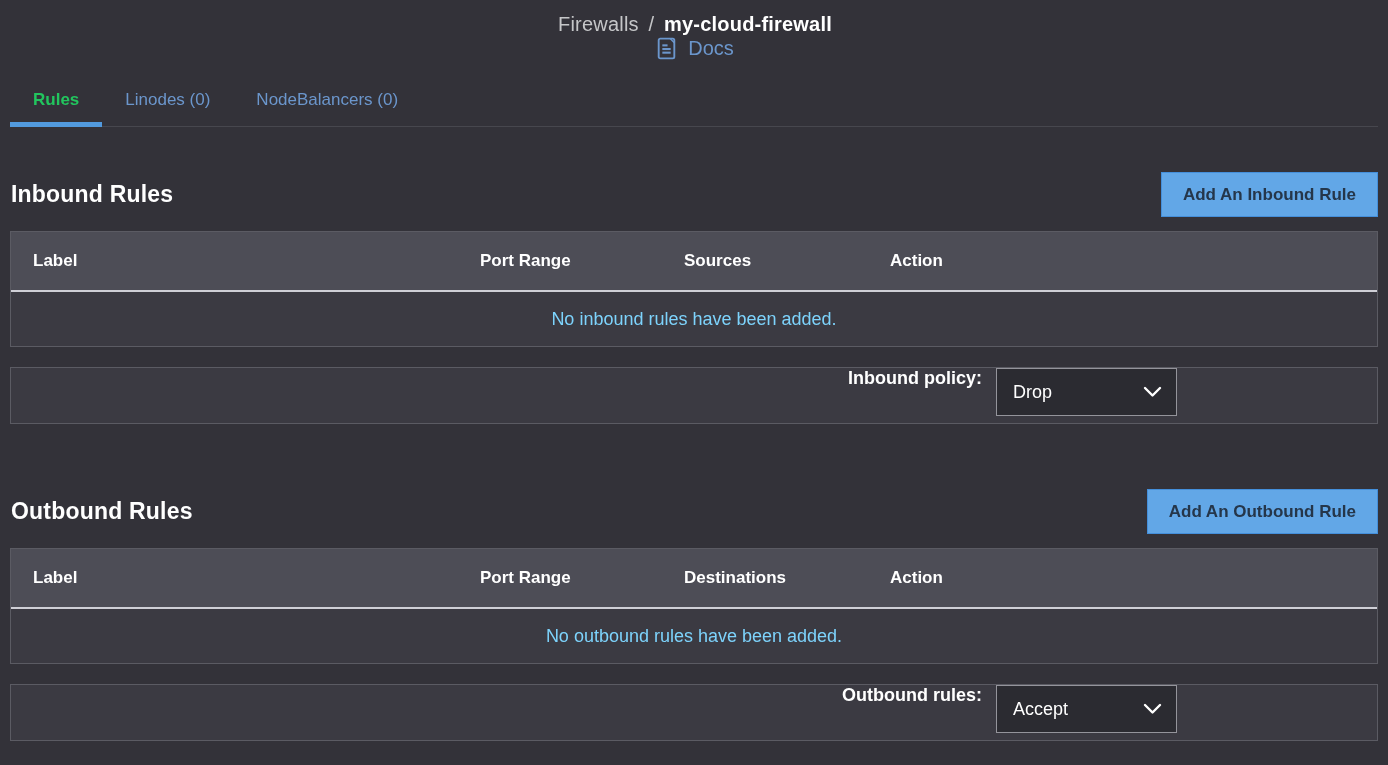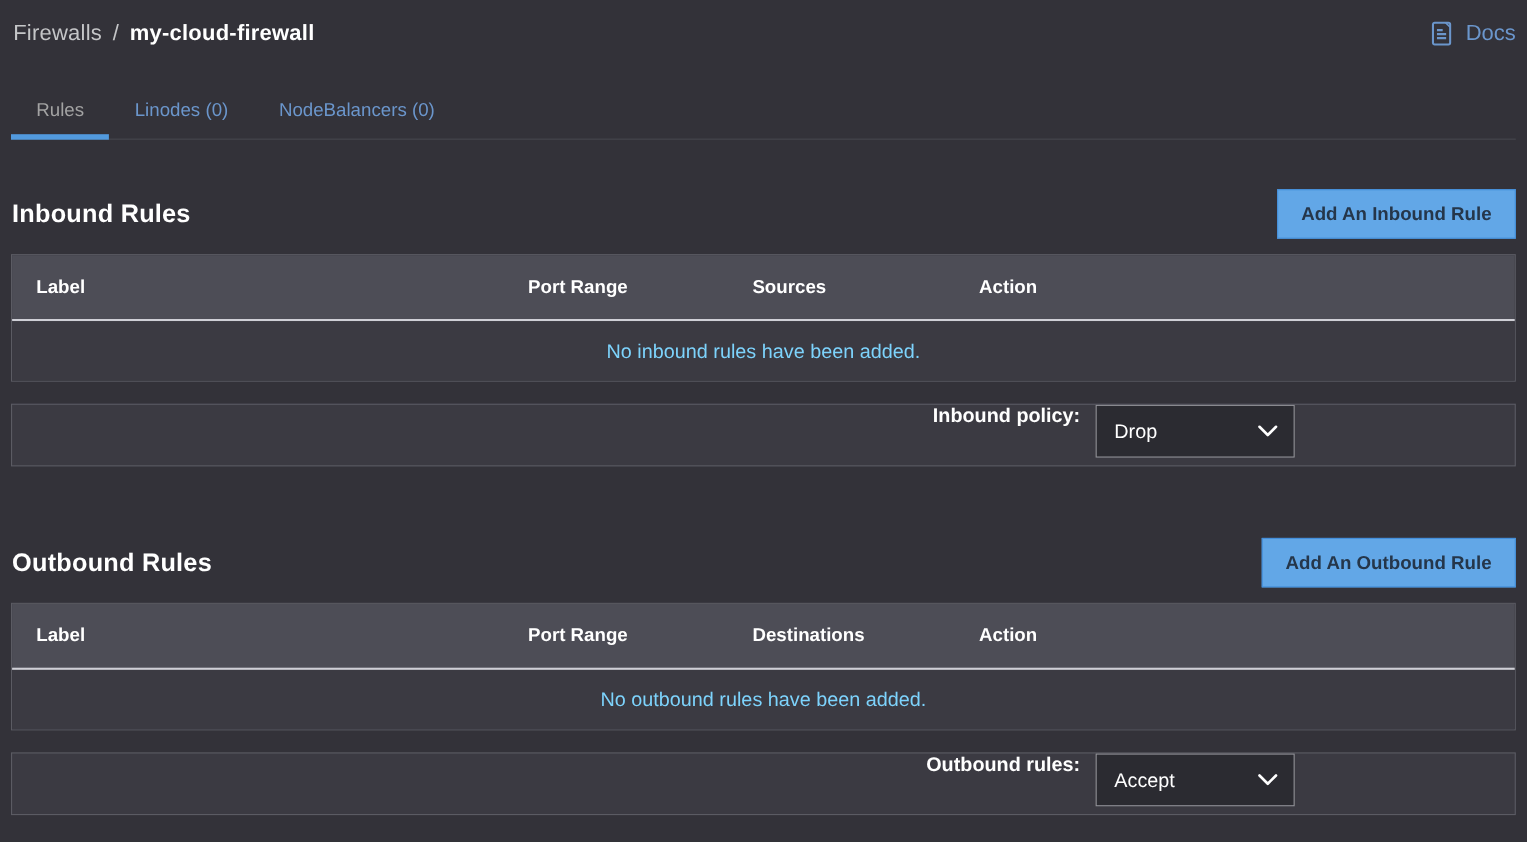--- a/index.html
+++ b/index.html
@@ -23,21 +23,21 @@
   body {
     background: var(--page-bg);
     font-family: "Liberation Sans", "DejaVu Sans", sans-serif;
     color: var(--text-white);
   }
   .page { width: 1388px; height: 765px; padding: 0 10px; }
 
   
   .topbar {
     display: flex; justify-content: space-between; align-items: center;
-    padding-top: 13px; height: 48px;
+    padding-top: 13px; height: 48px; flex-direction: column;
   }
   .breadcrumb { font-size: 20px; letter-spacing: 0.2px; padding-left: 2px; }
   .crumb-parent { color: var(--text-grey); cursor: pointer; }
   .crumb-sep { color: var(--text-grey); margin: 0 4px; }
   .crumb-current { color: #ffffff; font-weight: bold; }
   .docs-link {
     display: flex; align-items: center; gap: 9px;
     color: var(--accent-blue); font-size: 20px; cursor: pointer; text-decoration: none;
   }
   .docs-link svg { display: block; }
@@ -46,21 +46,21 @@
   .tabs {
     display: flex; margin-top: 30px; height: 49px;
     border-bottom: 1px solid #47474e;
   }
   .tab {
     display: flex; align-items: center; padding: 0 23px; height: 49px;
     font-size: 17px; color: var(--accent-blue); cursor: pointer;
     border-bottom: 5px solid transparent; margin-bottom: -1px;
   }
   .tab.active {
-    color: #a3a3a3; font-weight: normal;
+    color: #22c55e; font-weight: bold;
     border-bottom-color: var(--tab-underline);
   }
 
   
   .section-head {
     display: flex; justify-content: space-between; align-items: center;
     height: 45px;
   }
   .section-head.first { margin-top: 45px; }
   .section-head.second { margin-top: 65px; gap: 38px; }

